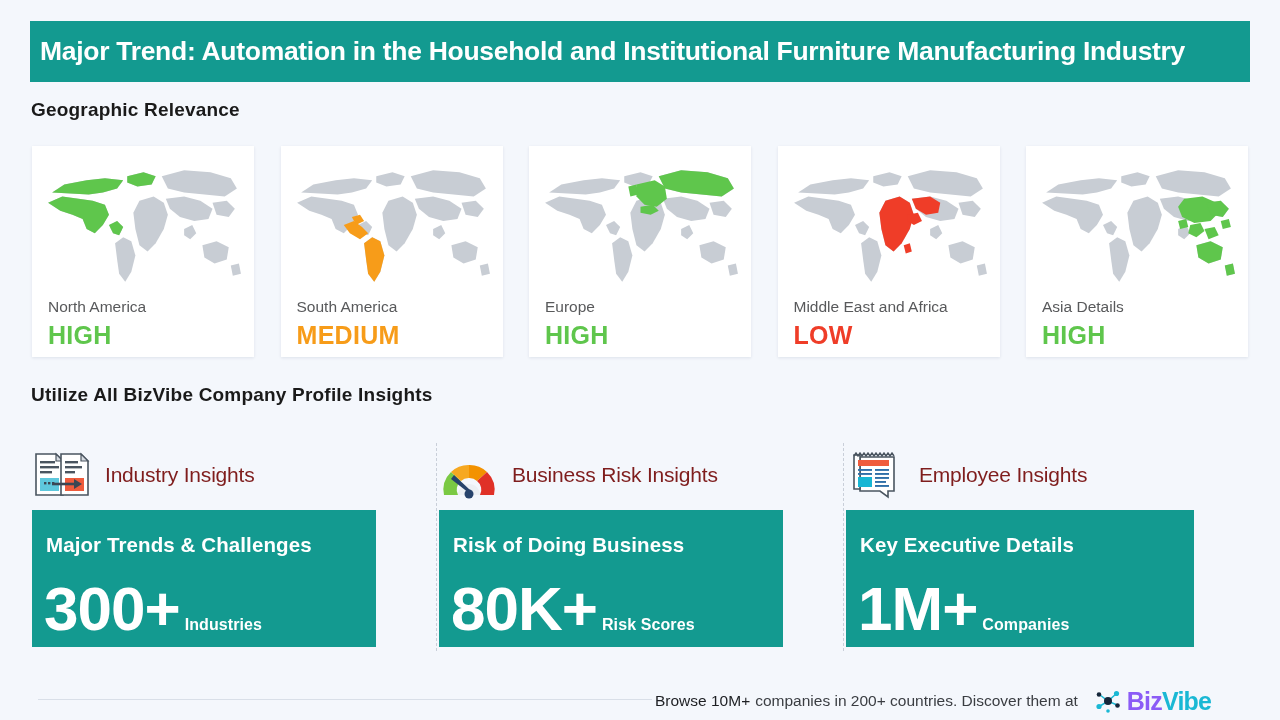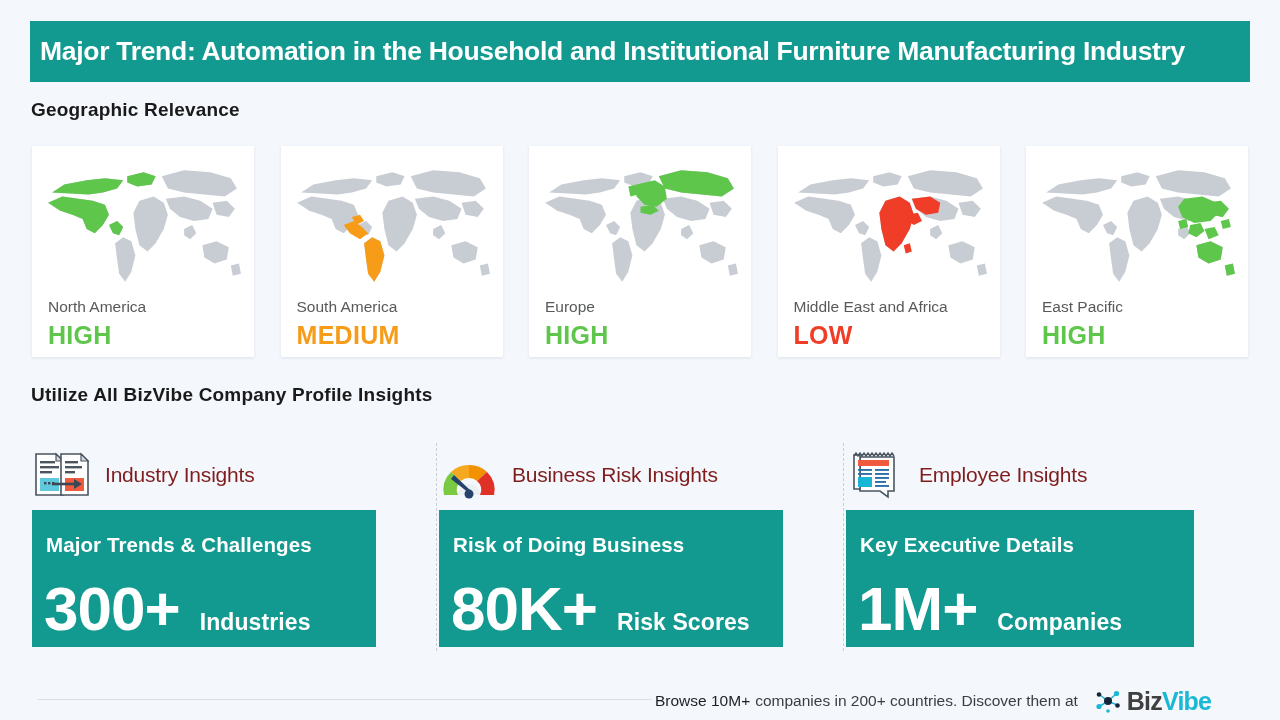--- a/index.html
+++ b/index.html
@@ -163,23 +163,23 @@
     align-items: baseline;
     white-space: nowrap;
   }
   .stat-value {
     font-size: 62px;
     font-weight: bold;
     line-height: 0.95;
     letter-spacing: -1px;
   }
   .stat-unit {
-    font-size: 23px;
-    font-weight: bold;
-    margin-left: 20px;
+    font-size: 16px;
+    font-weight: bold;
+    margin-left: 5px;
     letter-spacing: 0.1px;
   }
 
   
   .footer-rule {
     position: absolute;
     left: 38px;
     top: 699px;
     width: 614px;
     height: 1px;
@@ -210,21 +210,21 @@
     margin-left: 16px;
   }
   .logo-mark { width: 30px; height: 26px; display: block; }
   .logo-mark svg { width: 100%; height: 100%; display: block; }
   .logo-word {
     font-size: 25px;
     font-weight: bold;
     letter-spacing: -0.8px;
     margin-left: 3px;
   }
-  .logo-biz  { color: #404040; }
+  .logo-biz  { color: #8b5cf6; }
   .logo-vibe { color: #1ab8d4; }
 </style>
 </head>
 <body>
 
 <div class="page">
 
   <div class="title-banner">
     <div class="title-text">Major Trend: Automation in the Household and Institutional Furniture Manufacturing Industry</div>
   </div>
@@ -370,21 +370,21 @@
             <path d="M168 44 L182 42 L190 50 L184 58 L172 56 Z"></path>
             <path d="M158 86 L172 82 L184 88 L182 100 L170 104 L160 98 Z"></path>
             <path d="M186 106 L194 104 L196 114 L188 116 Z"></path>
             <path d="M152 66 L162 64 L166 72 L158 78 L150 74 Z"></path>
             <path d="M166 70 L176 68 L180 76 L170 80 Z"></path>
             <path d="M182 62 L190 60 L192 68 L184 70 Z"></path>
             <path d="M140 62 L148 60 L150 68 L142 70 Z"></path>
           </g>
         </svg>
       </div>
-      <div class="geo-name">East Pacific</div>
+      <div class="geo-name">Asia Details</div>
       <div class="geo-level" style="color:#5fc64c">HIGH</div>
     </div>
   </div>
 
   <div class="section-heading" id="insights-heading">Utilize All BizVibe Company Profile Insights</div>
 
   <div class="insights-row">
 
     <div class="insight-col" id="col-industry">
       <div class="insight-head">

